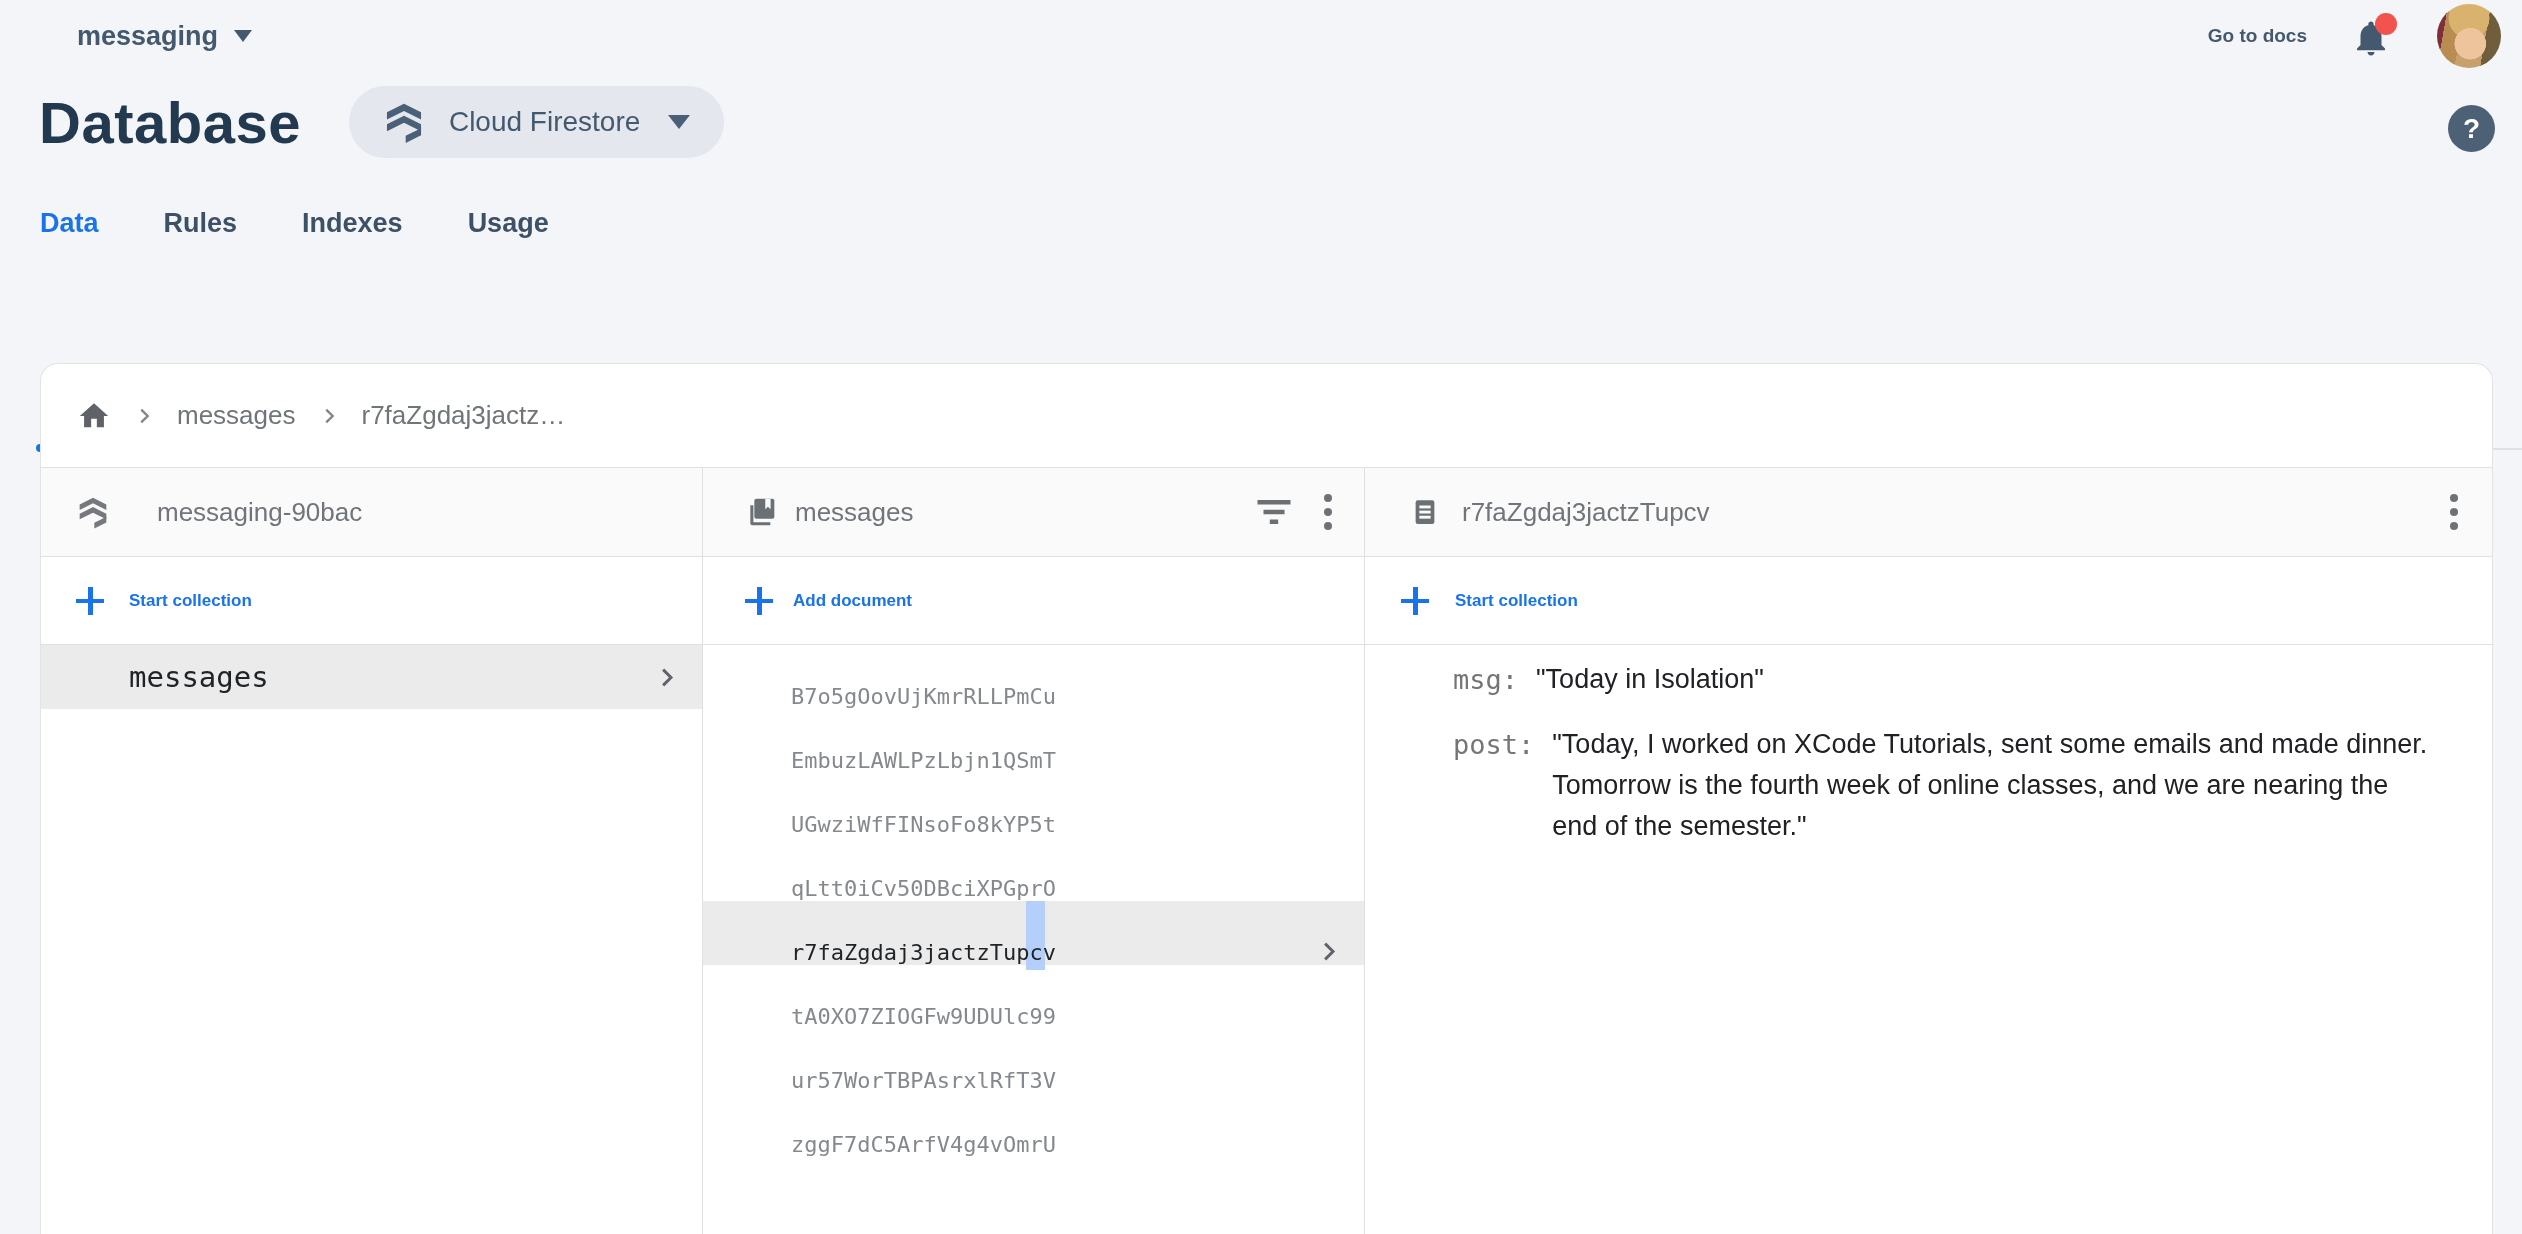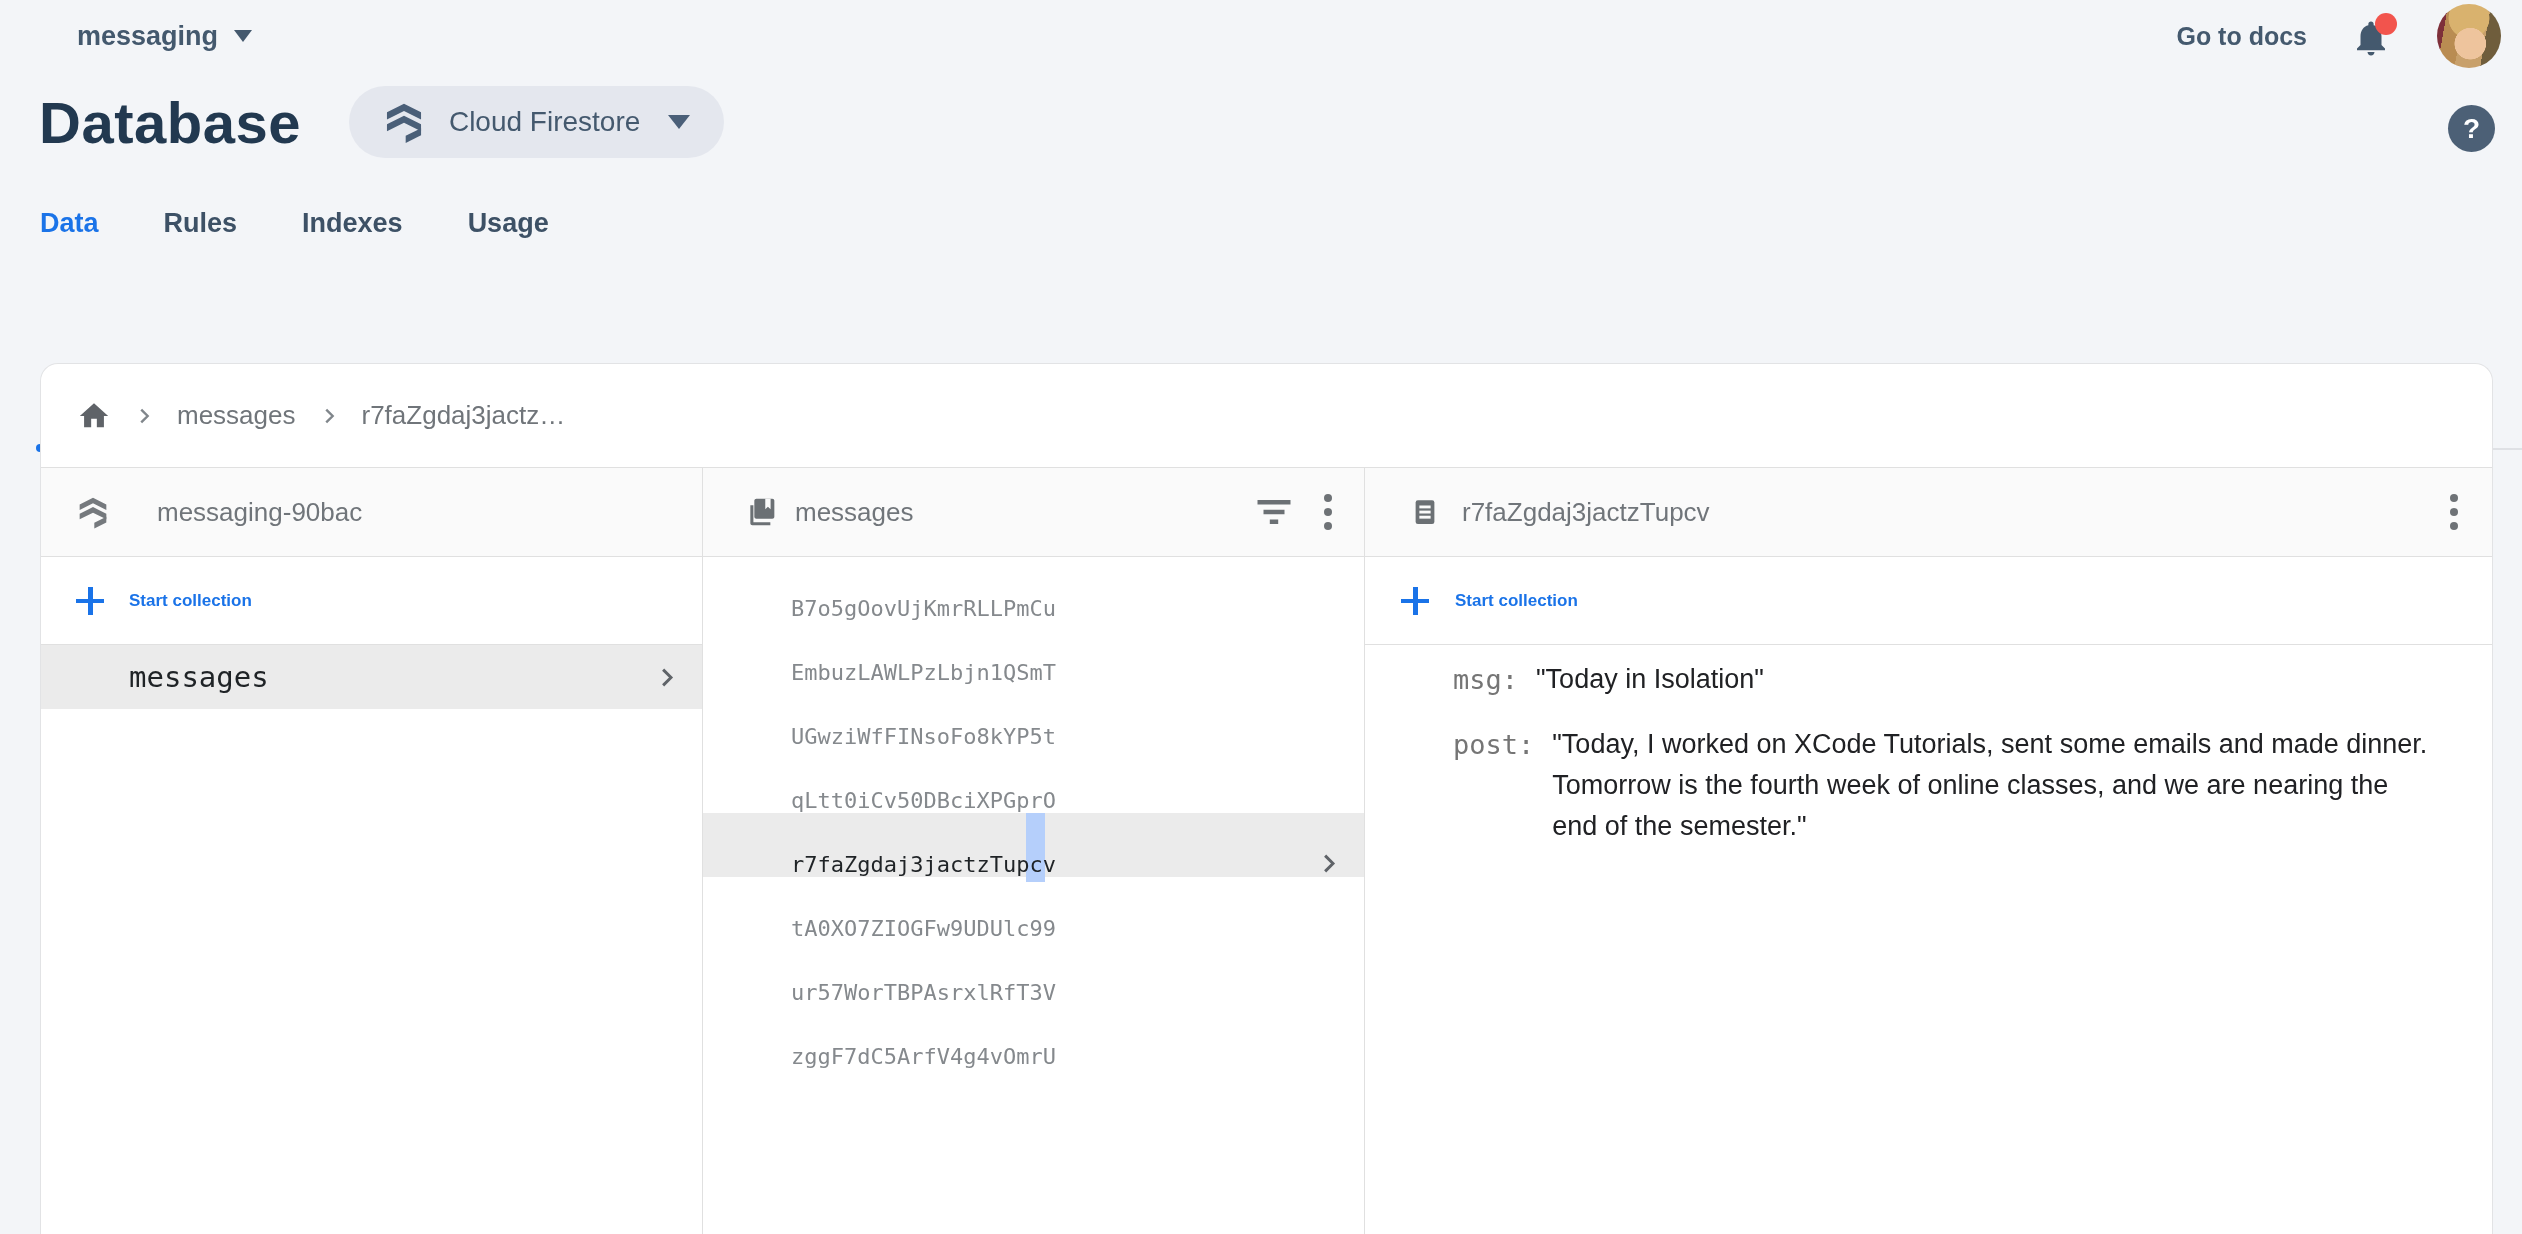--- a/index.html
+++ b/index.html
@@ -6,21 +6,21 @@
   html,body { width:2522px; height:1234px; overflow:hidden; }
   body { font-family:"Liberation Sans", sans-serif; background:#f3f5f8; position:relative; }
   .mono { font-family:"DejaVu Sans Mono", monospace; }
 
   
   .topbar { position:absolute; top:0; left:0; width:100%; height:72px; display:flex; align-items:center; }
   .project-switcher { display:flex; align-items:center; margin-left:77px; cursor:pointer; }
   .project-switcher .label { font-size:27px; font-weight:600; color:#44596e; }
   .caret-down { width:0; height:0; border-left:9px solid transparent; border-right:9px solid transparent; border-top:12px solid #44596e; margin-left:16px; }
   .topbar-right { margin-left:auto; display:flex; align-items:center; }
-  .go-docs { font-size:25px; font-weight:600; color:#44596e; text-decoration:none; }
+  .go-docs { font-size:19px; font-weight:600; color:#44596e; text-decoration:none; }
   .bell-wrap { position:relative; margin-left:44px; width:40px; height:44px; }
   .bell-wrap svg { width:40px; height:40px; display:block; margin-top:4px; }
   .bell-dot { position:absolute; top:-1px; right:-6px; width:22px; height:22px; border-radius:50%; background:#f2544d; }
   .avatar { width:64px; height:64px; border-radius:50%; margin-left:46px; margin-right:21px; overflow:hidden;
     background:
       radial-gradient(circle at 52% 62%, #eec49d 0 30%, rgba(238,196,157,0) 31%),
       radial-gradient(circle at 50% 22%, #d9b26e 0 34%, rgba(217,178,110,0) 35%),
       linear-gradient(100deg, #7e2f3a 0 15%, #b98c52 15% 38%, #c8a06b 38% 72%, #6f5d3c 72%);
   }
 
@@ -185,20 +185,24 @@
           <rect x="1" y="4" width="22" height="3" fill="#6b7074"></rect>
           <rect x="5" y="10.5" width="14" height="3" fill="#6b7074"></rect>
           <rect x="9.2" y="17" width="5.6" height="3" fill="#6b7074"></rect>
         </svg>
         <span class="kebab" style="margin-left:26px;">
             <i></i>
             <i></i>
             <i></i>
           </span>
       </div>
+      <div class="link-row" style="padding-left:40px;">
+        <span class="plus"></span>
+        <span class="link-label" style="margin-left:18px;">Add document</span>
+      </div>
       <div class="doc-row mono">
           <span class="dlabel">B7o5gOovUjKmrRLLPmCu</span>
         </div>
       <div class="doc-row mono">
           <span class="dlabel">EmbuzLAWLPzLbjn1QSmT</span>
         </div>
       <div class="doc-row mono">
           <span class="dlabel">UGwziWfFINsoFo8kYP5t</span>
         </div>
       <div class="doc-row mono">

